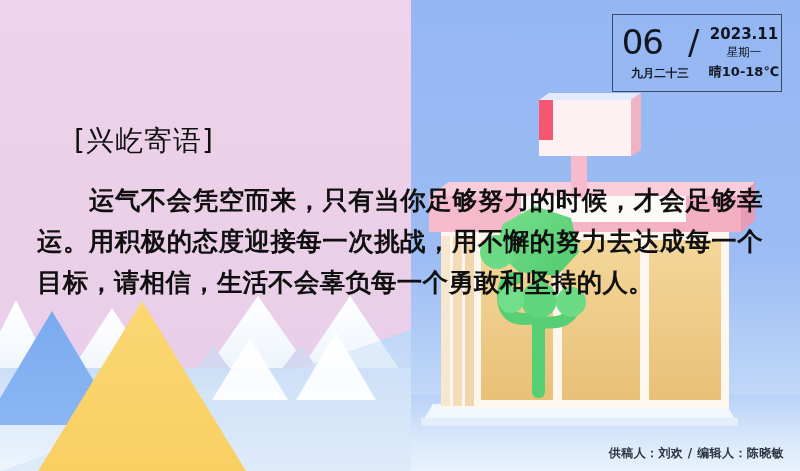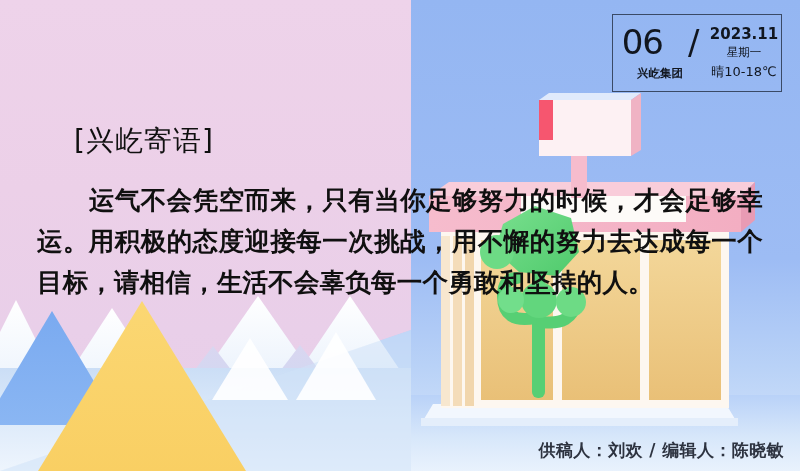--- a/index.html
+++ b/index.html
@@ -62,21 +62,21 @@
   }
   .dc-right{
     flex:1;display:flex;flex-direction:column;
     align-items:center;justify-content:center;color:#11161f;
     padding-bottom:1px;
   }
   .dc-ymd{font-size:15px;font-weight:700;letter-spacing:0px;
     font-family:"DejaVu Sans",sans-serif;}
   .dc-week{font-size:11.5px;font-weight:400;margin-top:2px;
     font-family:"DejaVu Sans","Liberation Sans",sans-serif;}
-  .dc-weather{font-size:13px;font-weight:400;margin-top:3px;
+  .dc-weather{font-size:13px;font-weight:700;margin-top:3px;
     font-family:"DejaVu Sans",sans-serif;}
 
   
   .headline{
     position:absolute;left:74px;top:122px;
     font-size:28px;font-weight:400;color:#101010;
     font-family:"DejaVu Sans","Liberation Sans",sans-serif;
     letter-spacing:1px;
   }
 
@@ -87,21 +87,21 @@
     font-family:Liberation Serif, serif;
     font-weight:600;
     text-align:justify;
     text-indent:52px;
     letter-spacing:0.2px;
   }
 
   
   .credits{
     position:absolute;right:16px;bottom:9px;
-    font-size:17px;color:#2d3340;font-weight:600;
+    font-size:12px;color:#2d3340;font-weight:600;
     font-family:"DejaVu Sans","Liberation Sans",sans-serif;
     letter-spacing:0.4px;
   }
 </style>
 </head>
 <body>
 
 <div id="poster">
 
   <div class="bg-right"></div>
@@ -213,21 +213,21 @@
     </svg>
   </div>
 
 
   <div class="datecard">
     <div class="dc-left">
       <div class="dc-day">
         <span>06</span>
           <span class="slash">/</span>
       </div>
-      <div class="dc-lunar">兴屹集团</div>
+      <div class="dc-lunar">九月二十三</div>
     </div>
     <div class="dc-right">
       <div class="dc-ymd">2023.11</div>
       <div class="dc-week">星期一</div>
       <div class="dc-weather">晴10-18℃</div>
     </div>
   </div>
 
   <div class="headline">[兴屹寄语]</div>
 

